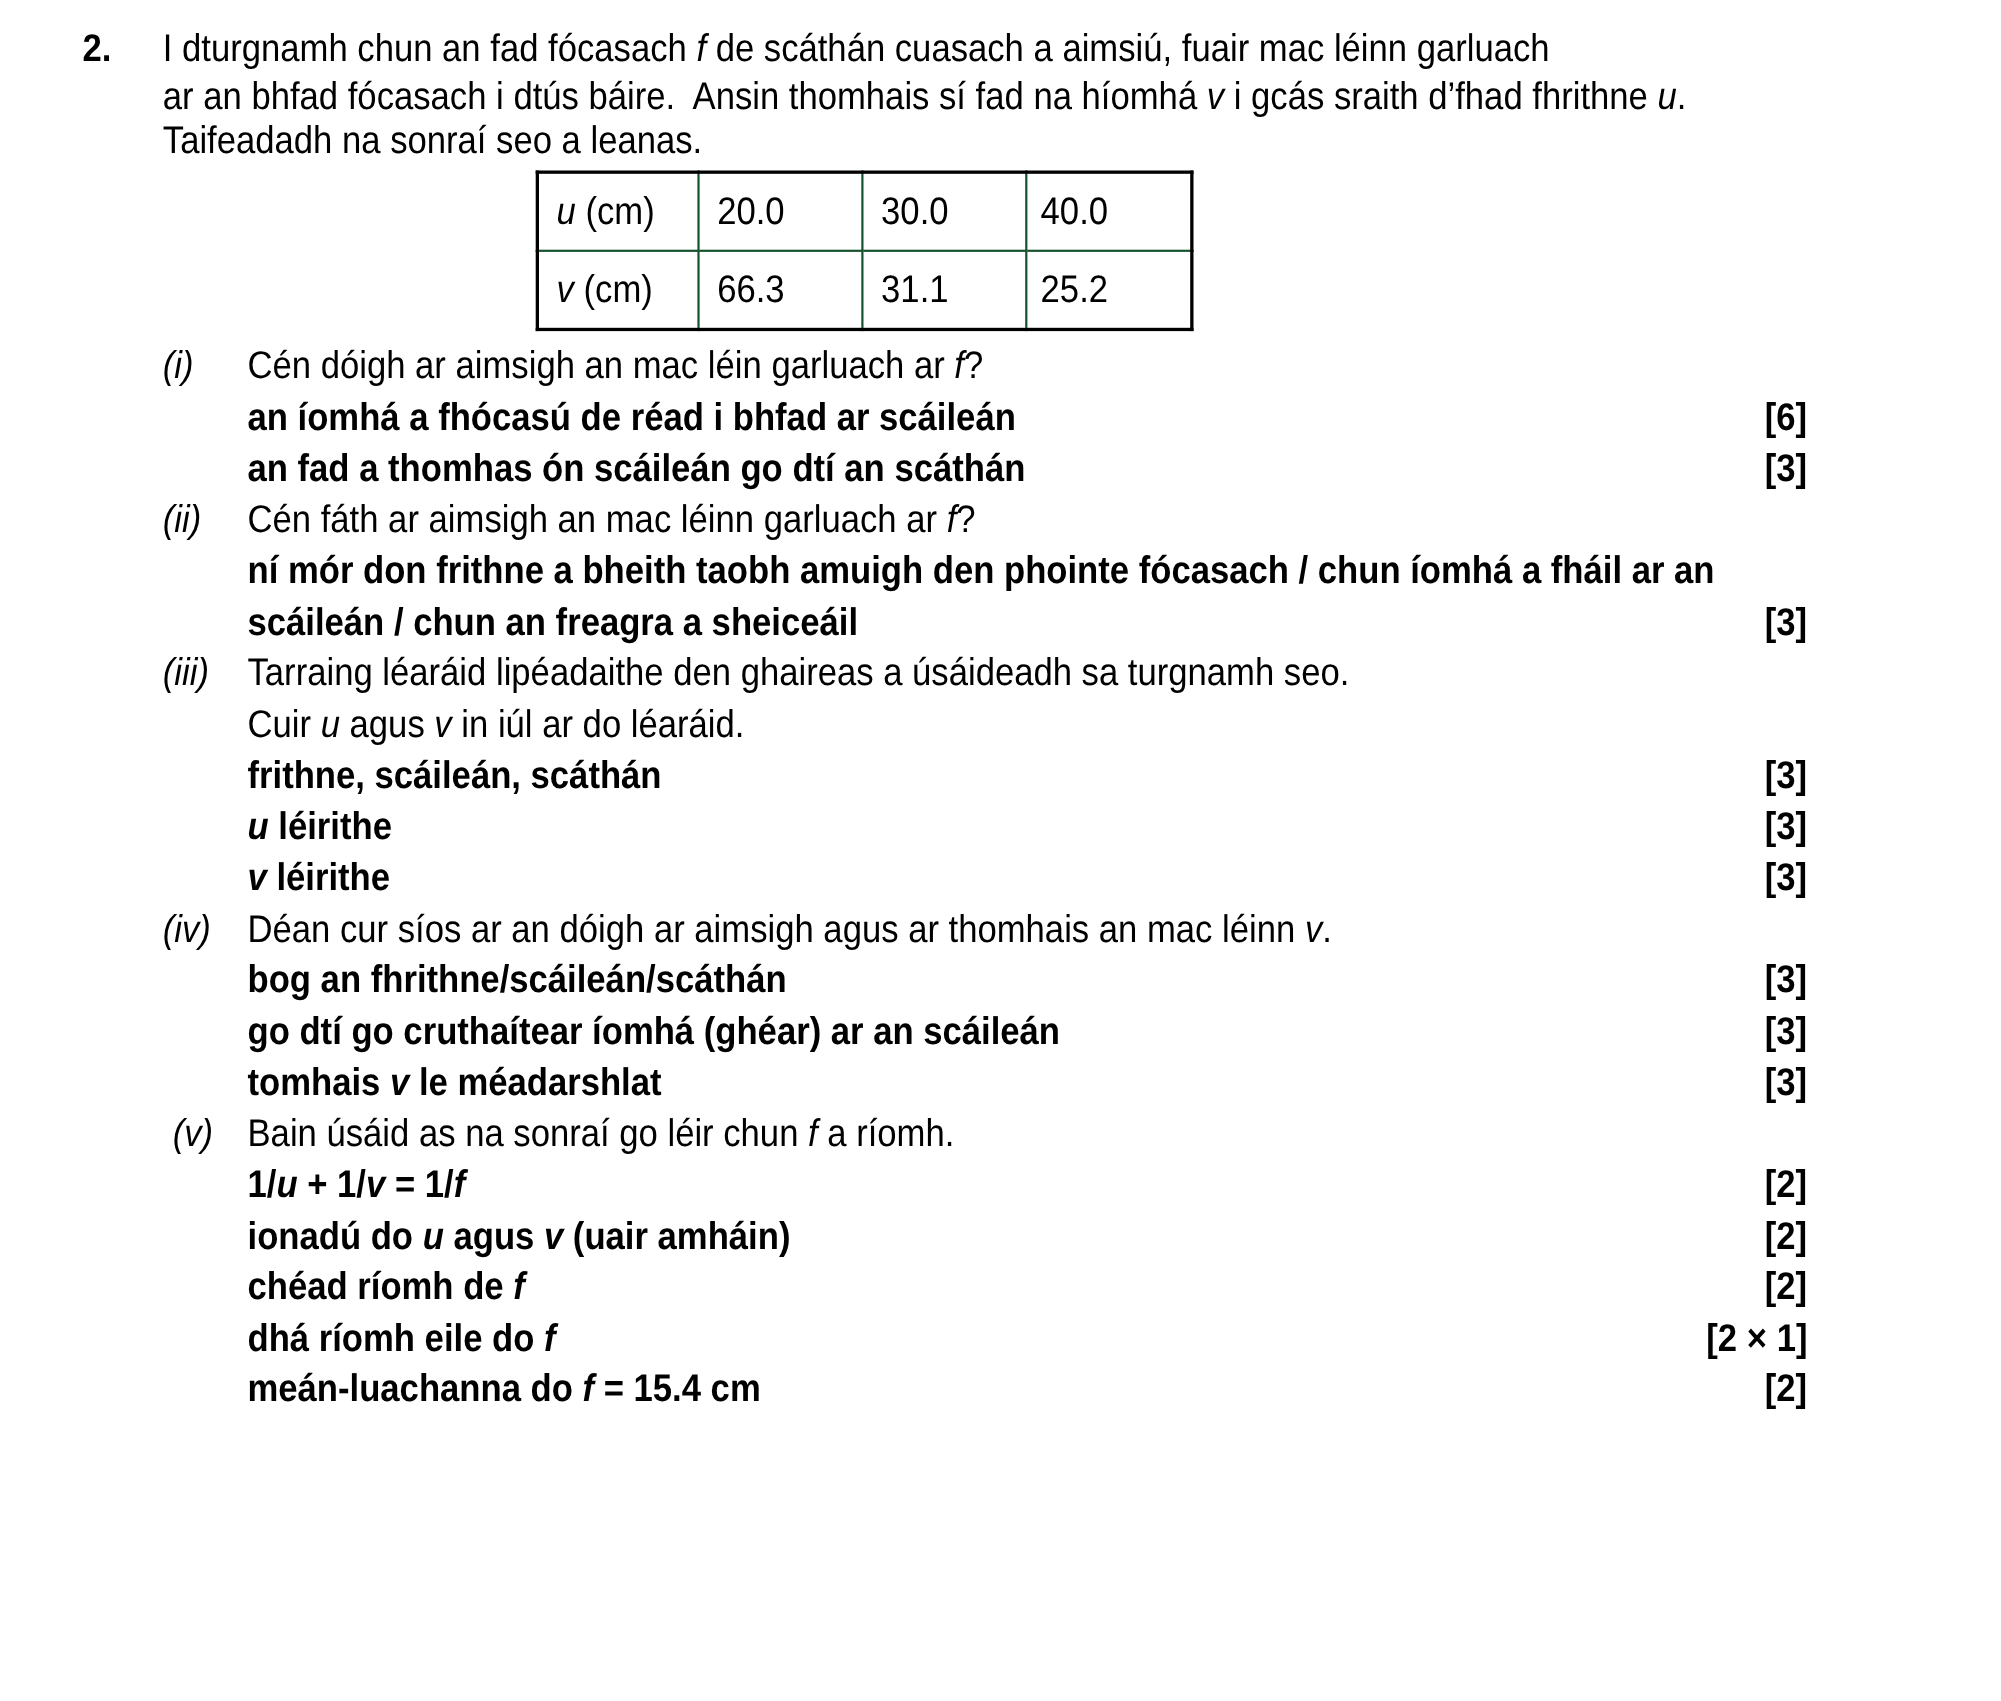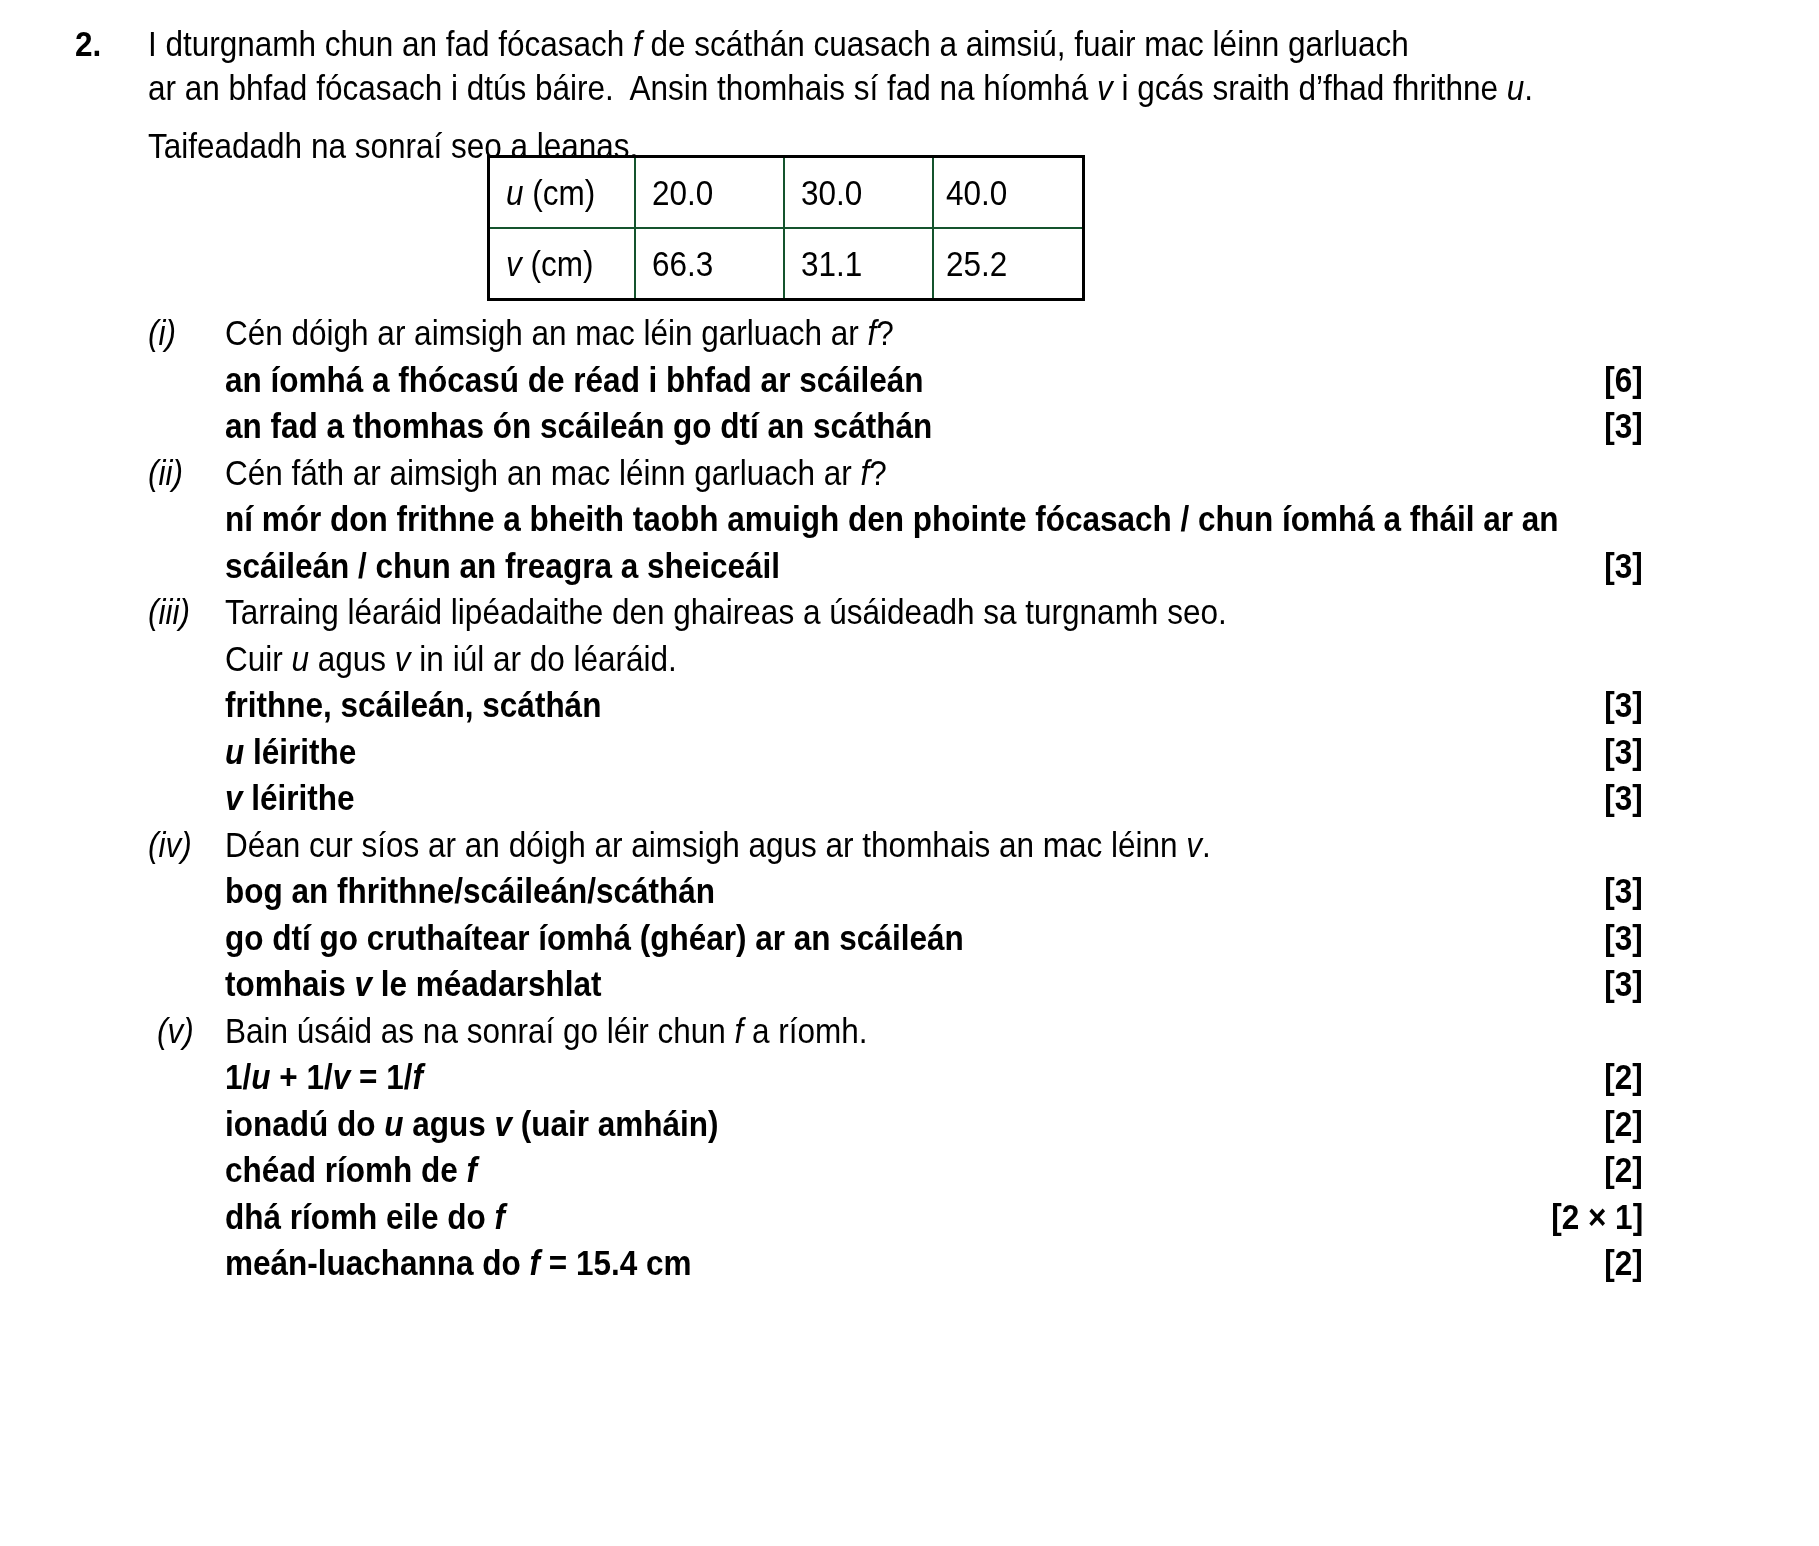--- a/index.html
+++ b/index.html
@@ -78,21 +78,21 @@
 <div class="page">
 
   <div class="qnum">2.</div>
 
   <div class="row" style="top:22px">
     <span class="txt noindent"><span>I dturgnamh chun an fad fócasach </span><span class="it">f</span><span> de scáthán cuasach a aimsiú, fuair mac léinn garluach</span></span>
   </div>
   <div class="row" style="top:66px">
     <span class="txt noindent"><span>ar an bhfad fócasach i dtús báire.  Ansin thomhais sí fad na híomhá </span><span class="it">v</span><span> i gcás sraith d’fhad fhrithne </span><span class="it">u</span><span>.</span></span>
   </div>
-  <div class="row" style="top:124px">
+  <div class="row" style="top:106px">
     <span class="txt noindent"><span>Taifeadadh na sonraí seo a leanas.</span></span>
   </div>
 
   <table class="datatable">
     <tbody>
         <tr>
       <td class="c0"><span class="ctxt"><span class="it">u</span><span> (cm)</span></span></td>
       <td class="c1"><span class="ctxt">20.0</span></td>
       <td class="c2"><span class="ctxt">30.0</span></td>
       <td class="c3"><span class="ctxt">40.0</span></td>

